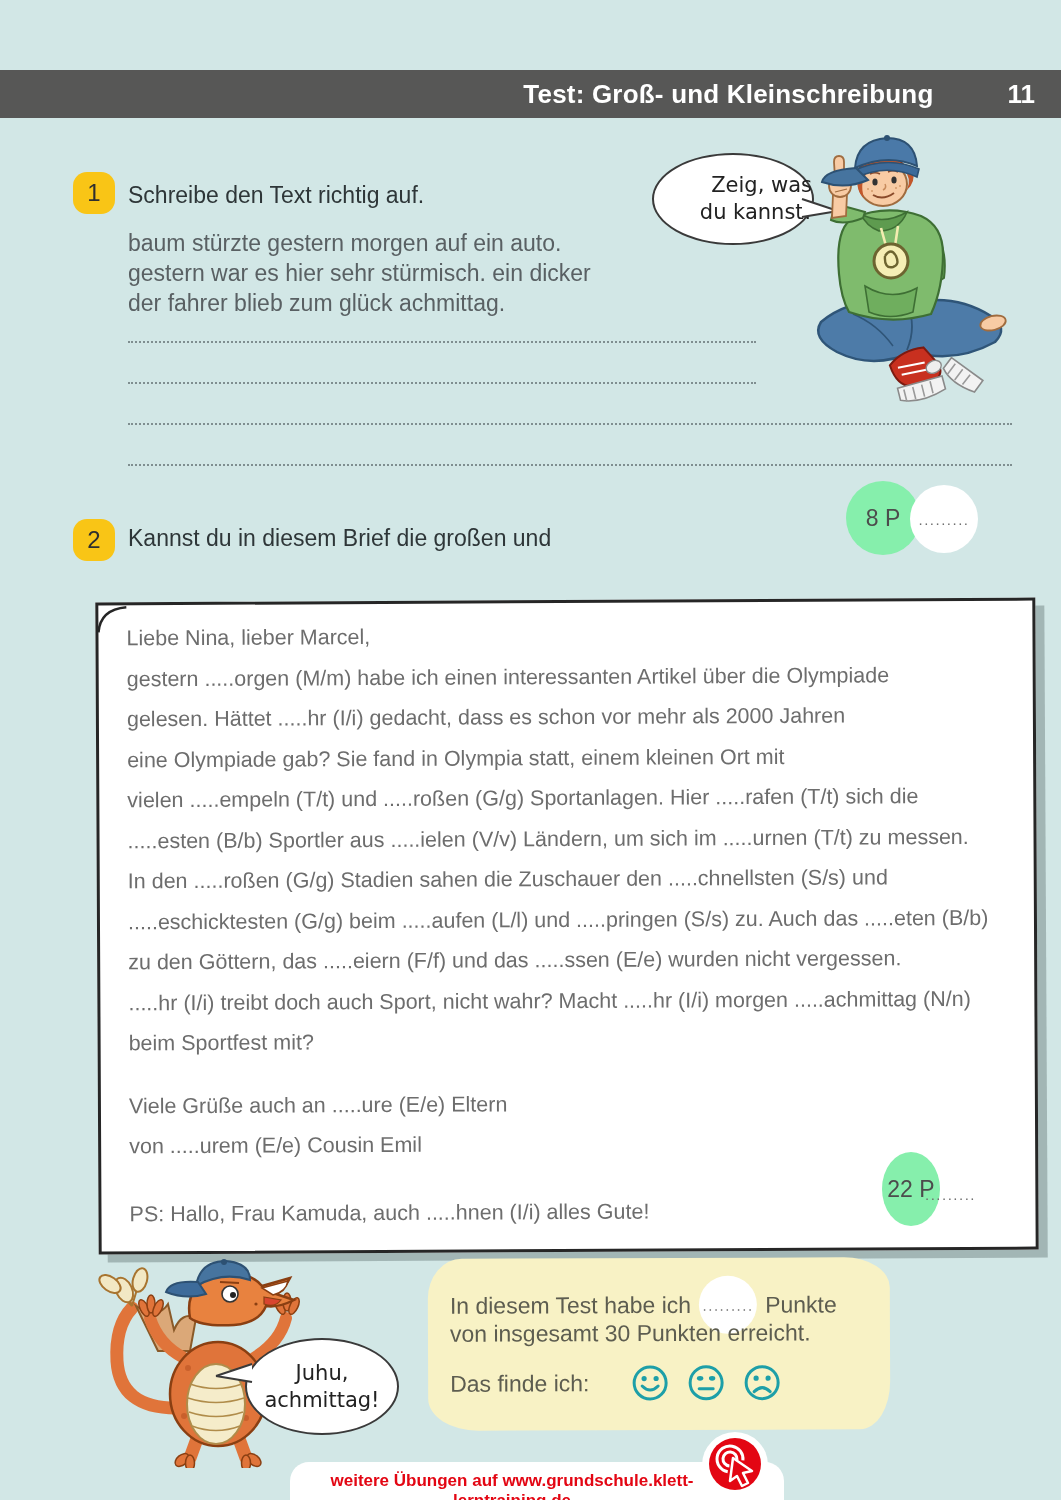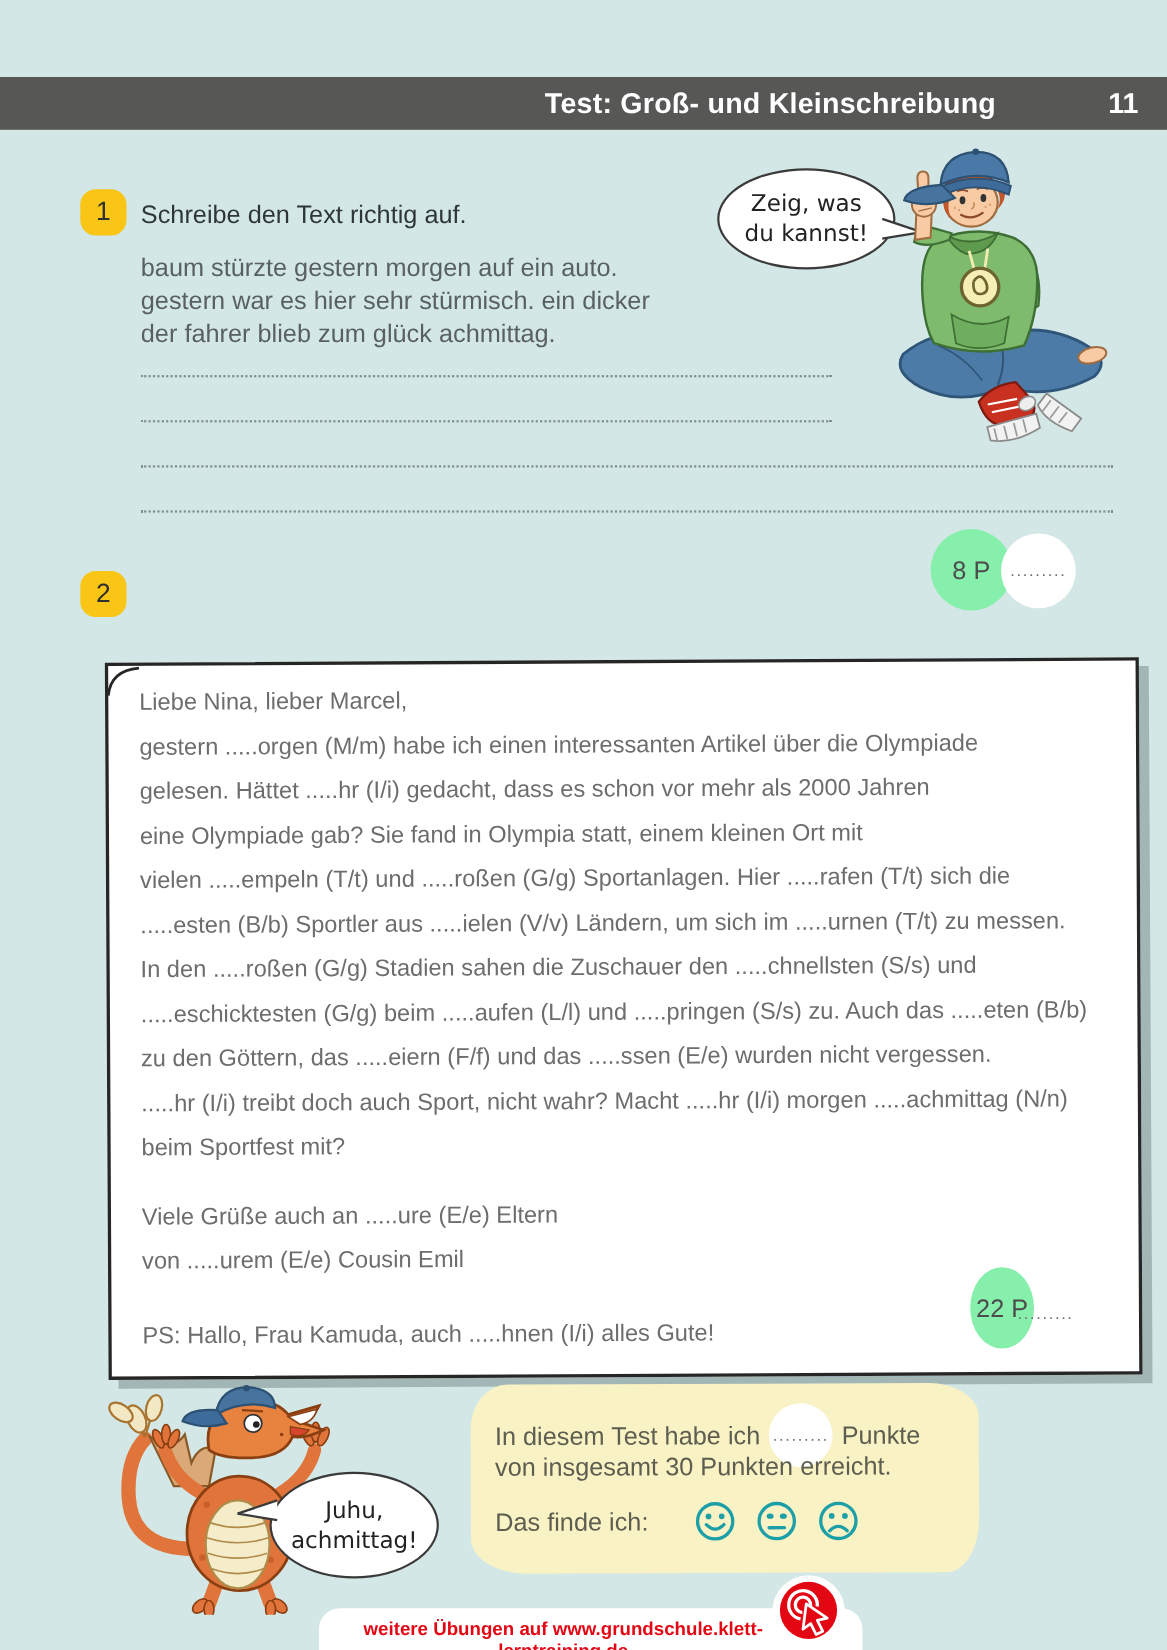--- a/index.html
+++ b/index.html
@@ -2,21 +2,21 @@
 <html><head>
 <meta charset="utf-8">
 <style>
   html,body{margin:0;padding:0;}
   body{font-family:"Liberation Sans",sans-serif;}
   #page{position:relative;width:1061px;height:1500px;background:#d2e7e6;overflow:hidden;}
 
   
   .header-bar{position:absolute;left:0;top:70px;width:100%;height:48px;background:#575756;
     display:flex;align-items:center;justify-content:flex-end;box-sizing:border-box;padding-right:26px;}
-  .header-title{color:#fff;font-weight:bold;font-size:26px;letter-spacing:.2px;margin-right:102px;}
+  .header-title{color:#fff;font-weight:bold;font-size:26px;letter-spacing:.2px;margin-right:74px;}
   .header-page{color:#fff;font-weight:bold;font-size:26px;}
 
   
   .badge{position:absolute;width:42px;height:42px;border-radius:14px;background:#f9c516;
     display:flex;align-items:center;justify-content:center;font-size:24px;color:#2f2f2f;}
   .badge1{left:73px;top:172px;}
   .badge2{left:73px;top:519px;}
 
   .task-title{position:absolute;font-size:23px;color:#2e3638;line-height:32px;}
   .t1-title{left:128px;top:179px;}
@@ -36,21 +36,21 @@
     font-size:23px;color:#4c4c4c;}
   .pts8{left:846px;top:481px;width:74px;height:74px;}
   .pts-blank{position:absolute;border-radius:50%;background:#fff;display:flex;align-items:center;justify-content:center;}
   .blank8{left:910px;top:485px;width:68px;height:68px;}
   .dots{color:#6f6f6f;font-size:15px;letter-spacing:1.5px;}
 
   
   .bubble{position:absolute;background:#fff;border:2px solid #3a3a3a;border-radius:50%;
     display:flex;flex-direction:column;align-items:center;justify-content:center;
     font-size:21px;color:#222;line-height:27px;text-align:center;font-family:"DejaVu Sans",sans-serif;}
-  .bubble-boy{left:652px;top:153px;width:158px;height:88px;}
+  .bubble-boy{left:652px;top:153px;width:158px;height:88px;align-items:flex-end;}
   .bubble-dragon{left:245px;top:1338px;width:150px;height:93px;}
   .tail{position:absolute;}
 
   
   .letter{position:absolute;left:97px;top:600px;width:940px;height:652px;background:#fff;
     border:3px solid #262626;box-sizing:border-box;transform:rotate(-0.3deg);
     box-shadow:9px 8px 0 rgba(105,122,121,.45);}
   .letter-inner{position:absolute;left:28px;top:13px;right:24px;font-size:21.5px;color:#6d6d6d;line-height:40.5px;white-space:nowrap;}
   .gap-md{margin-top:22px;}
   .gap-lg{margin-top:27px;}
@@ -170,20 +170,21 @@
     <g transform="rotate(24 168 250)">
       <path d="M150,238 L188,246 L185,260 Q160,262 147,251 Z" fill="#f2f2f2" stroke="#8a8a8a" stroke-width="1.6"></path>
       <path d="M156,242 L153,255 M165,244 L162,257 M174,246 L171,258" stroke="#9a9a9a" stroke-width="1.6"></path>
     </g>
   </svg>
 
   <div class="badge badge2">
     <span>2</span>
   </div>
   <div class="task-title t2-title">
+    <div>Kannst du in diesem Brief die großen und</div>
   </div>
 
   <div class="letter">
     <svg width="34" height="34" style="position:absolute;left:-3px;top:-3px;">
       <path d="M3,30 Q5,7 31,5" stroke="#262626" stroke-width="2.5" fill="none"></path>
     </svg>
     <div class="letter-inner">
       <div>Liebe Nina, lieber Marcel,</div>
       <div>gestern .....orgen (M/m) habe ich einen interessanten Artikel über die Olympiade</div>
       <div>gelesen. Hättet .....hr (I/i) gedacht, dass es schon vor mehr als 2000 Jahren</div>

